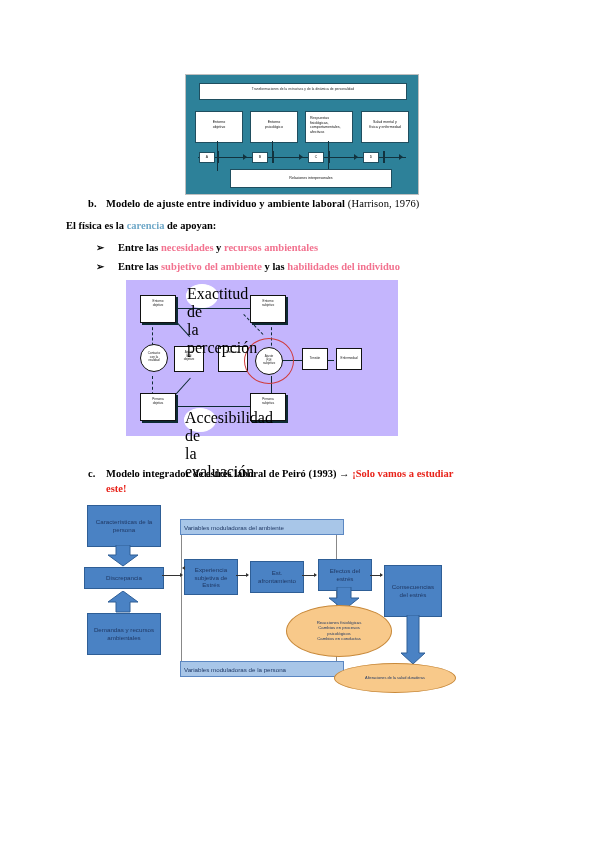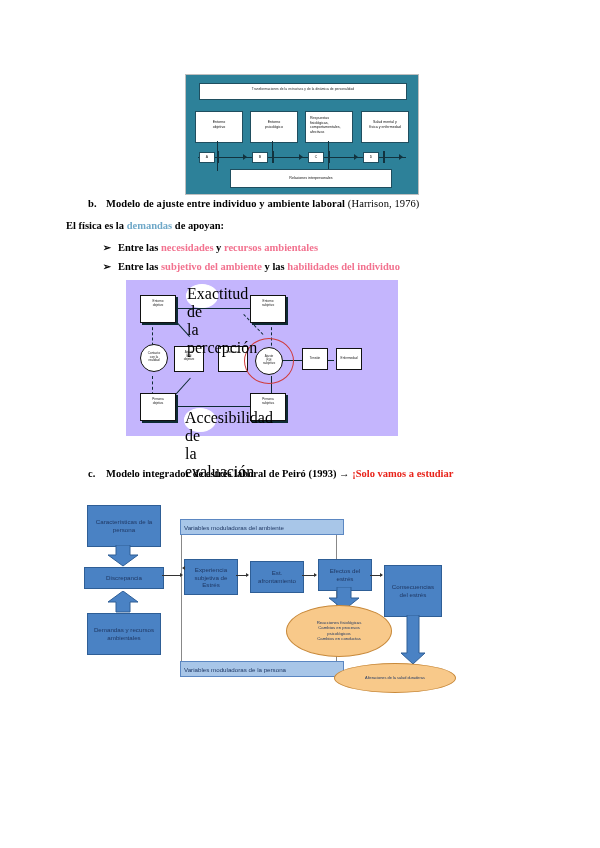--- a/index.html
+++ b/index.html
@@ -20,21 +20,21 @@
   .red{color:#E8231A;font-weight:bold;}
   .blueword{color:#6FA8C8;}
 
   .heading-b{left:88px;top:198px;font-size:10.5px;font-weight:bold;letter-spacing:.1px;}
   .heading-b .lbl{display:inline-block;width:18px;}
   .heading-b .norm{font-weight:bold;}
   .heading-b .paren{font-weight:normal;}
 
   .line-estres{left:66px;top:220px;font-size:10.5px;font-weight:bold;}
 
-  .bullet-row{position:absolute;font-size:10.5px;font-weight:bold;text-align:center;}
+  .bullet-row{position:absolute;font-size:10.5px;font-weight:bold;}
   .bullet-row .mk{display:inline-block;width:22px;color:#000;font-size:10px;}
   .b1{left:96px;top:242px;}
   .b2{left:96px;top:261px;}
 
   .heading-c{left:88px;top:456px;font-size:10.5px;font-weight:bold;width:462px;margin-top:12px;}
   .heading-c .lbl{display:inline-block;width:18px;}
   .heading-c .line2{display:block;margin-left:18px;margin-top:4px;}
   .hc-row1{display:block;text-align:justify;}
 
   .caption-bottom{left:66px;top:727px;font-size:10.5px;}
@@ -157,21 +157,21 @@
     <div class="footer">
       <span>Relaciones interpersonales</span>
     </div>
   </div>
 
   <div class="txt heading-b">
     <span class="lbl">b.</span><span class="norm">Modelo de ajuste entre individuo y ambiente laboral</span><span class="paren"> <span>(Harrison, 1976)</span></span>
   </div>
 
   <div class="txt line-estres">
-    <span>El física es la </span><span class="blueword">demandas</span><span> de apoyan:</span>
+    <span>El física es la </span><span class="blueword">carencia</span><span> de apoyan:</span>
   </div>
 
   <div class="txt bullet-row b1">
     <span class="mk">➢</span><span>Entre las </span><span class="pink">necesidades</span><span> y </span><span class="pink">recursos ambientales</span>
   </div>
 
   <div class="txt bullet-row b2">
     <span class="mk">➢</span><span>Entre las </span><span class="pink">subjetivo del ambiente</span><span> y las </span><span class="pink">habilidades del individuo</span>
   </div>
 
@@ -230,20 +230,21 @@
       <span>Accesibilidad<br>de la<br>evaluación</span>
     </div>
   </div>
 
   <div class="txt heading-c">
     <span class="hc-row1">
       <span class="lbl">c.</span><span>Modelo integrador de estrés laboral de Peiró (1993)</span>
       <span>→</span>
       <span class="red">¡Solo vamos a estudiar</span>
     </span>
+    <span class="line2 red">este!</span>
   </div>
 
   <div id="fig3">
 
     <div class="connv" style="left:103px;top:18px;height:152px;"></div>
     <div class="connv" style="left:258px;top:18px;height:152px;"></div>
 
     <div class="lbl-wide" style="left:102px;top:16px;width:162px;height:14px;">
       <span>Variables moduladoras del ambiente</span>
     </div>

